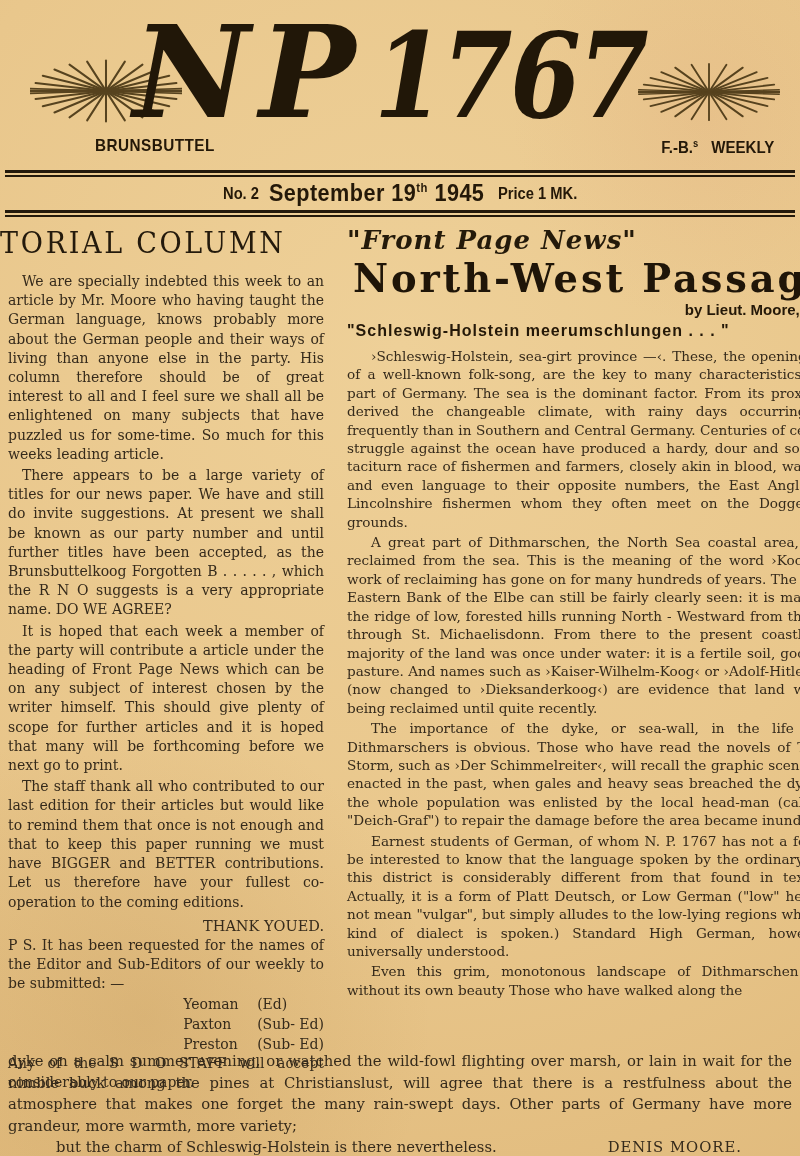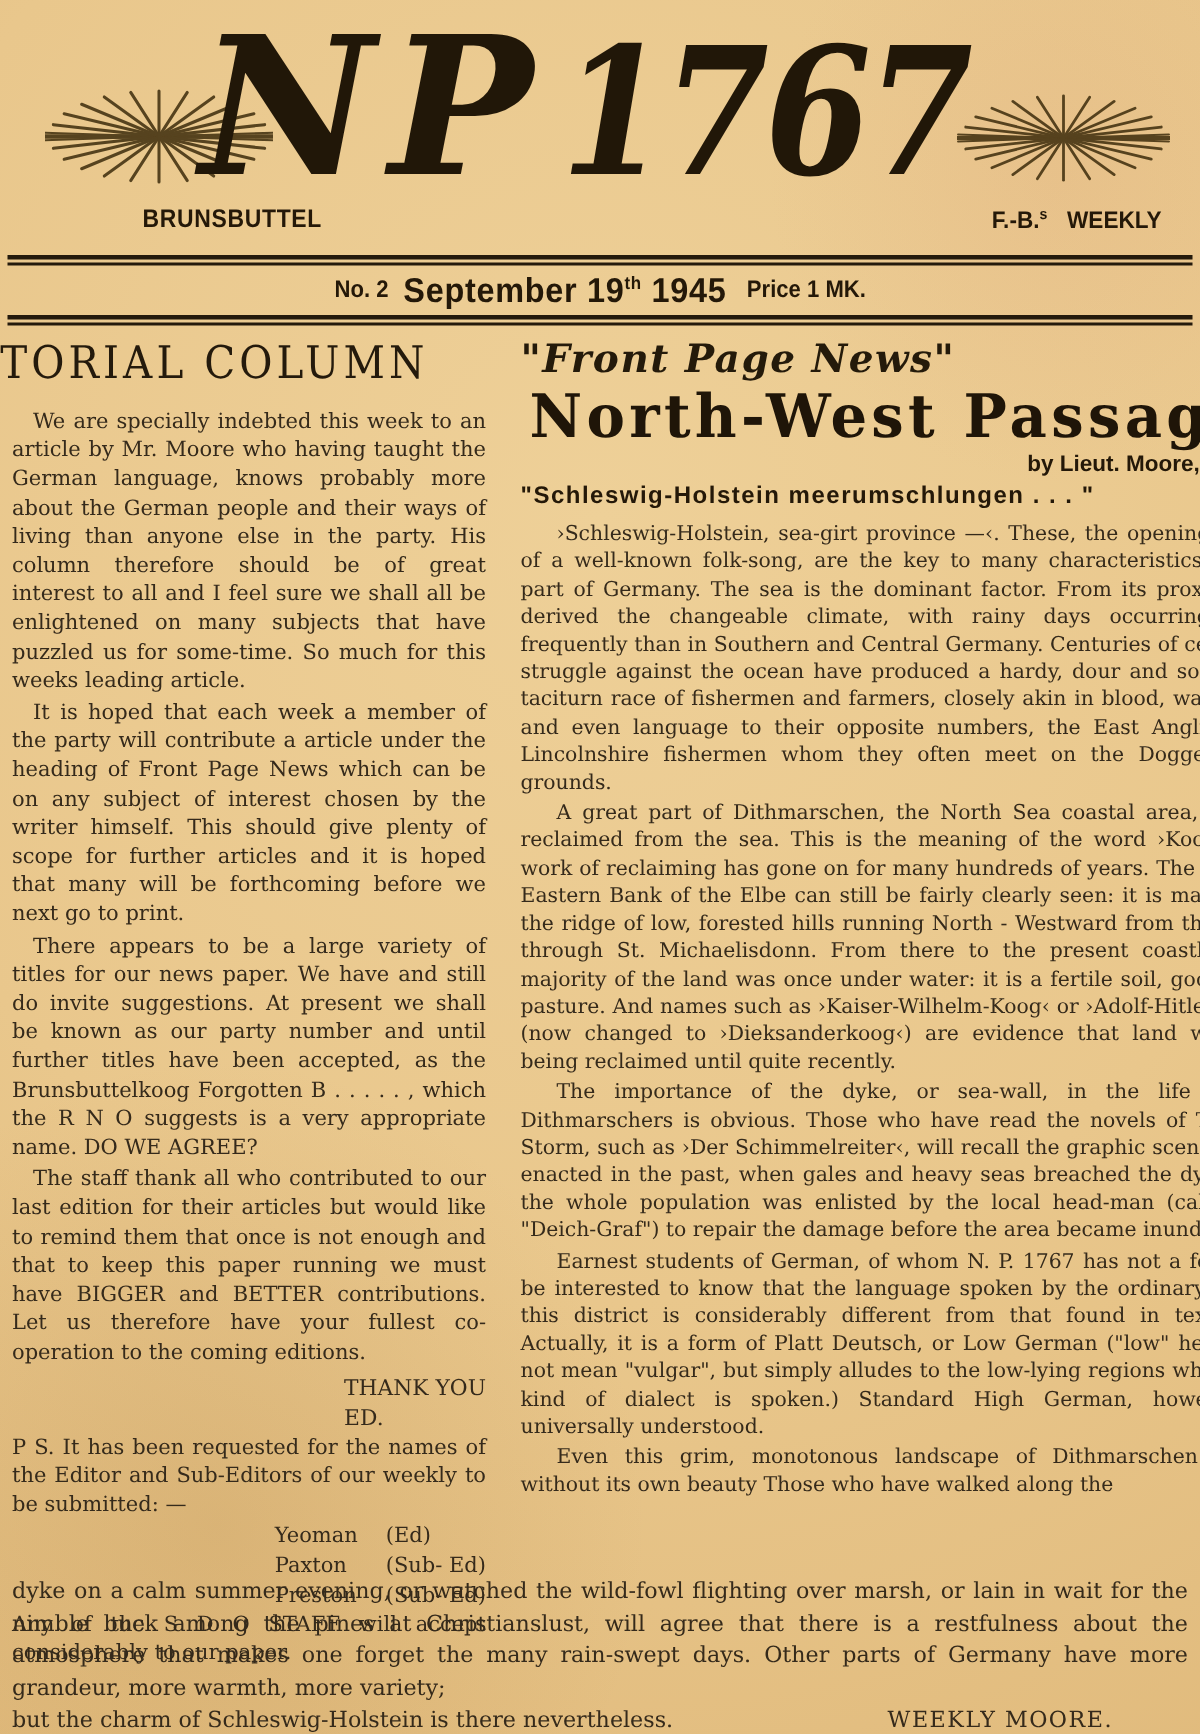--- a/index.html
+++ b/index.html
@@ -36,38 +36,38 @@
   .date  { font-size:23px; letter-spacing:.5px; transform:scaleX(.94); }
   .date sup { font-size:12px; }
   
   .columns { display:flex; height:828px; padding:8px 8px 0 8px; box-sizing:border-box; }
   .left-col { width:326px; display:flex; flex-direction:column; padding-right:10px; box-sizing:border-box;align-items:flex-end; }
   .col-divider { width:2px; background:#2a1e0f; }
   .right-col { flex:1; padding-left:13px; display:flex; flex-direction:column; }
   .editorial-heading { font-size:30px; font-weight:400; letter-spacing:3px; margin:0 0 12px 0;
     color:#241a0c; white-space:nowrap; transform:scaleX(.9); transform-origin:left; }
   .left-col p { margin:0 0 2px 0; font-size:14px; line-height:19.2px; text-align:justify; text-indent:14px; color:#352a1b; }
-  .thankyou-row { display:flex; justify-content:space-between; font-size:14.5px; line-height:20px; margin:2px 0 0 0; color:#352a1b;flex-direction:column; }
+  .thankyou-row { display:flex; justify-content:space-between; font-size:14.5px; line-height:20px; margin:2px 0 0 0; color:#352a1b; }
   .ps-para { text-indent:0 !important; }
   .staff-table { margin-left:64px; font-size:14px; line-height:19.6px; color:#352a1b; }
   .staff-row { display:flex; }
   .staff-name { width:74px; }
   .closing { text-indent:0 !important; }
   .black-bar { height:7px; background:#1a1106; width:312px; margin-top:auto; margin-bottom:3px; }
   
   .kicker { font-style:italic; font-weight:bold; font-size:26px; line-height:30px; margin:0; letter-spacing:1px; color:#241a0a; }
   .headline { font-size:40px; line-height:46px; font-weight:bold; margin:0 0 0 6px; letter-spacing:3px;
     color:#1f1508; white-space:nowrap; transform:scaleX(.96); transform-origin:left; }
   .byline { text-align:right; font-family:"Liberation Sans",sans-serif; font-weight:bold; font-size:15px; margin:0 4px 4px 0; color:#241808; }
   .subhead { font-family:"Liberation Sans",sans-serif; font-weight:bold; font-size:16px; letter-spacing:1px; margin:0 0 7px 0; color:#241808; }
   .right-col p.article { margin:0 0 2px 0; font-size:13.6px; line-height:18.4px; text-align:justify; text-indent:24px; color:#352a1b; }
   
   .bottom { padding:5px 8px 0 8px; }
   .bottom-text { margin:0; font-size:14.8px; line-height:21.5px; text-align:justify; color:#352a1b; }
-  .bottom-last { display:flex; font-size:14.8px; line-height:21.5px; color:#352a1b; }
+  .bottom-last { display:flex; font-size:14.8px; line-height:21.5px; color:#352a1b;margin-left:48px; }
   .signature { margin-left:auto; margin-right:50px; letter-spacing:1px; }
 </style>
 </head>
 <body>
 
 <div class="page">
 
   <header class="masthead">
     <svg class="ornament left" width="152" height="66" viewBox="0 0 150 64">
       <g stroke="#473513" stroke-width="2" opacity=".9" stroke-linecap="round">
@@ -122,22 +122,22 @@
     <span class="price">Price 1 MK.</span>
   </div>
 
   <div class="rule-double"></div>
 
   <main class="columns">
 
     <section class="left-col">
       <h2 class="editorial-heading">EDITORIAL COLUMN</h2>
       <p>We are specially indebted this week to an article by Mr. Moore who having taught the German language, knows probably more about the German people and their ways of living than anyone else in the party. His column therefore should be of great interest to all and I feel sure we shall all be enlightened on many subjects that have puzzled us for some-time. So much for this weeks leading article.</p>
+      <p>There appears to be a large variety of titles for our news paper. We have and still do invite suggestions. At present we shall be known as our party number and until further titles have been accepted, as the Brunsbuttelkoog Forgotten B . . . . . , which the R N O suggests is a very appropriate name.    DO WE AGREE?</p>
       <p>It is hoped that each week a member of the party will contribute a article under the heading of Front Page News which can be on any subject of interest chosen by the writer himself. This should give plenty of scope for further articles and it is hoped that many will be forthcoming before we next go to print.</p>
-      <p>There appears to be a large variety of titles for our news paper. We have and still do invite suggestions. At present we shall be known as our party number and until further titles have been accepted, as the Brunsbuttelkoog Forgotten B . . . . . , which the R N O suggests is a very appropriate name.    DO WE AGREE?</p>
       <p>The staff thank all who contributed to our last edition for their articles but would like to remind them that once is not enough and that to keep this paper running we must have BIGGER and BETTER contributions. Let us therefore have your fullest co-operation to the coming editions.</p>
       <div class="thankyou-row">
         <span>THANK YOU</span>
         <span>ED.</span>
       </div>
       <p class="ps-para">P S.  It has been requested for the names of the Editor and Sub-Editors of our weekly to be submitted: —</p>
       <div class="staff-table">
         <div class="staff-row">
           <span class="staff-name">Yeoman</span>
           <span class="staff-role">(Ed)</span>
@@ -168,17 +168,17 @@
       <p class="article">Earnest students of German, of whom N. P. 1767 has not a few, may be interested to know that the language spoken by the ordinary folk of this district is considerably different from that found in text-books  Actually, it is a form of Platt Deutsch, or Low German ("low" here does not mean "vulgar", but simply alludes to the low-lying regions where this kind of dialect is spoken.) Standard High German, however, is universally understood.</p>
       <p class="article">Even this grim, monotonous landscape of Dithmarschen is not without its own beauty  Those who have walked along the</p>
     </section>
 
   </main>
 
   <footer class="bottom">
     <p class="bottom-text">dyke on a calm summer evening, or watched the wild-fowl flighting over marsh, or lain in wait for the nimble buck among the pines at Christianslust, will agree that there is a restfulness about the atmosphere that makes one forget the many rain-swept days. Other parts of Germany have more grandeur, more warmth, more variety;</p>
     <div class="bottom-last">
       <span>but the charm of Schleswig-Holstein is there nevertheless.</span>
-      <span class="signature">WEEKLY MOORE.</span>
+      <span class="signature">DENIS MOORE.</span>
     </div>
   </footer>
 
 </div>
 
 </body></html>

